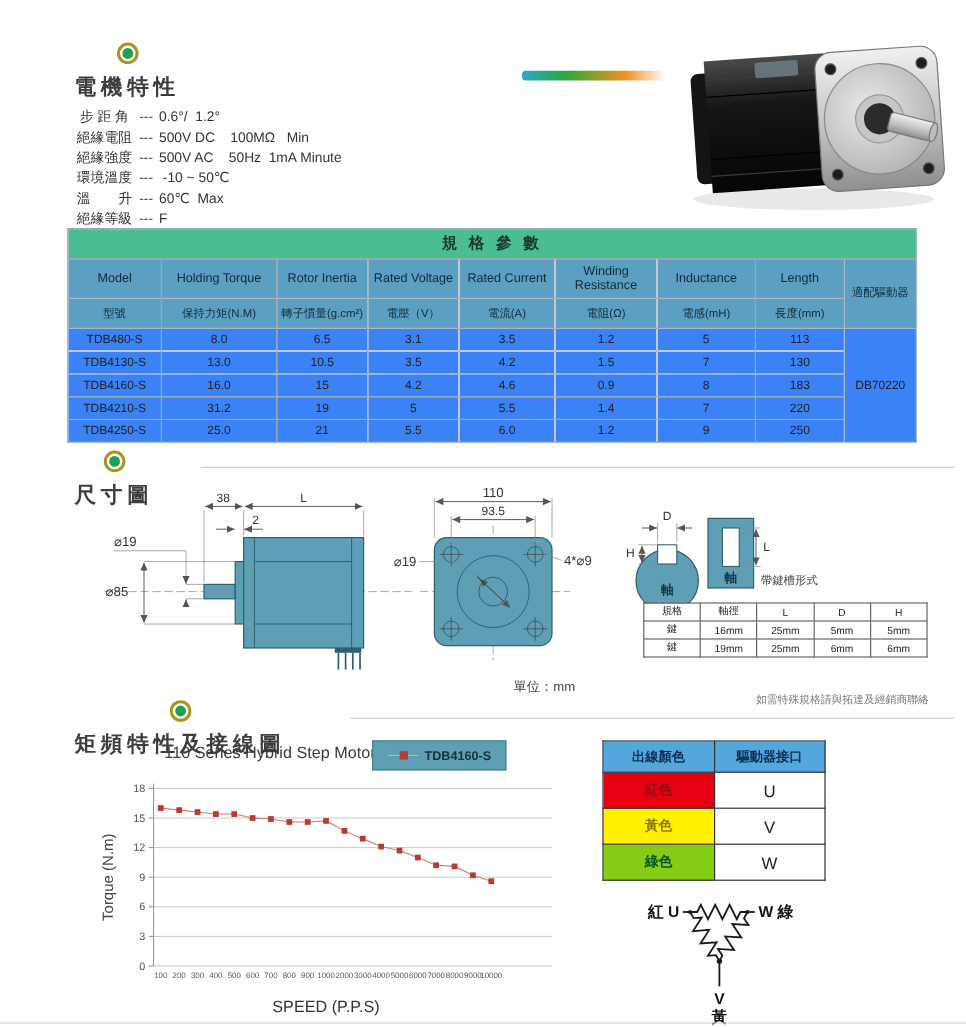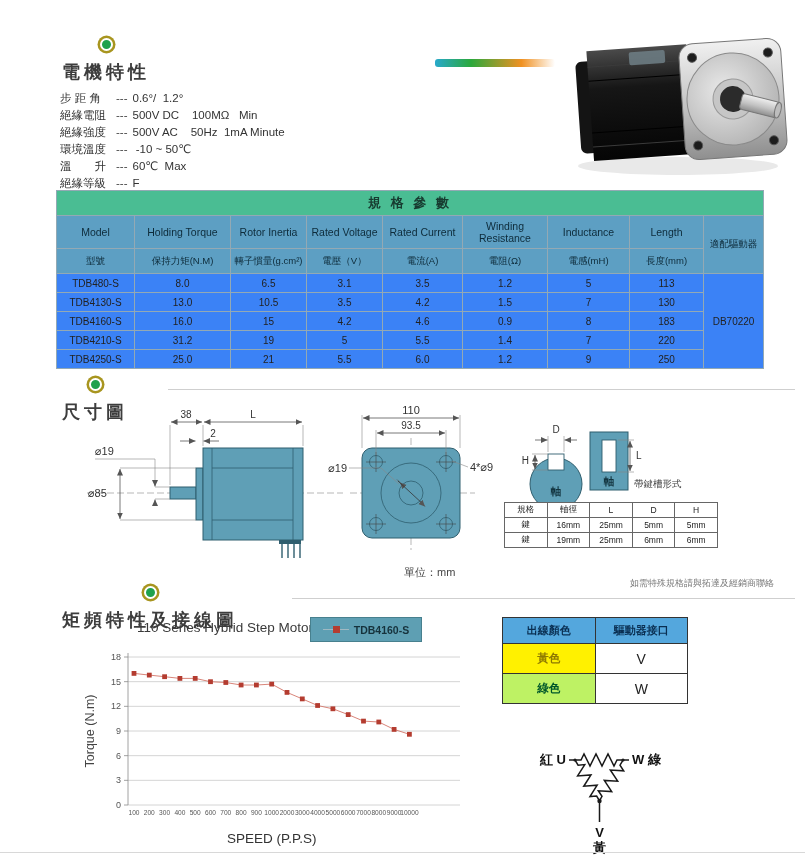--- a/index.html
+++ b/index.html
@@ -7,41 +7,41 @@
         font-family:"Liberation Sans","DejaVu Sans",sans-serif;color:#333;}
   
   .sec-head{position:absolute;display:flex;align-items:center;gap:9px;flex-direction:column;}
   .bullet{width:9px;height:9px;border-radius:50%;background:#1fa14d;border:2px solid #fff;
           box-shadow:0 0 0 2.5px #a8951f;flex:0 0 auto;}
   .sec-title{font-size:18px;color:#3d3d3d;letter-spacing:4px;font-weight:bold;}
   .rule{position:absolute;height:1px;background:#cfcfcf;}
   
   .spec-list{position:absolute;left:60px;top:90px;font-size:11.5px;color:#333;}
   .spec-line{height:17px;line-height:17px;display:flex;}
-  .spec-line .lab{display:inline-block;min-width:54px;white-space:pre;}
+  .spec-line .lab{display:inline-block;min-width:54px;white-space:pre;text-align:center;}
   .spec-line .sep{margin:0 5px 0 2px;color:#444;}
   .spec-line .val{white-space:pre;}
   
   .grad-bar{position:absolute;left:435px;top:59px;width:120px;height:8px;border-radius:3px;
             background:linear-gradient(to right,#28a9cb,#2ba83c 30%,#f09122 72%,rgba(255,255,255,0));}
   
   .spec-table{position:absolute;left:56px;top:190px;width:707px;border-collapse:collapse;table-layout:fixed;}
   .spec-table td{border:1px solid #93a9b4;text-align:center;vertical-align:middle;overflow:hidden;}
   .spec-table .title-row td{background:#4abd93;color:#173b30;font-size:13px;font-weight:bold;
                             letter-spacing:3px;height:22px;}
   .spec-table .hd{background:#5d9fc3;color:#0d2b3a;}
   .spec-table .en{font-size:10.5px;height:30px;line-height:1.15;}
   .spec-table .zh{font-size:9.5px;height:22px;white-space:nowrap;text-align:center;}
   .spec-table .drv{font-size:9.5px;white-space:nowrap;}
   .spec-table tbody td{background:#3b82f6;font-size:10px;height:16px;color:#222;}
   .spec-table .drvv{font-size:10px;white-space:nowrap;}
   
-  .key-table{position:absolute;left:504px;top:502px;width:214px;border-collapse:collapse;table-layout:fixed;}
+  .key-table{position:absolute;left:536px;top:502px;width:237px;border-collapse:collapse;table-layout:fixed;}
   .key-table td{border:1px solid #666;background:#fff;text-align:center;font-size:8.5px;height:11px;color:#222;}
-  .unit-label{position:absolute;left:404px;top:565px;font-size:11px;color:#444;}
+  .unit-label{position:absolute;left:428px;top:565px;font-size:11px;color:#444;}
   .dim-note{position:absolute;left:630px;top:577px;font-size:9px;color:#777;}
   
   .chart-title{position:absolute;left:120px;top:620px;width:210px;text-align:center;
                font-size:13.5px;color:#3a3a3a;}
   .legend-chip{position:absolute;left:310px;top:617px;width:110px;height:23px;background:#5e9fb3;
                border:1px solid #47808e;display:flex;align-items:center;justify-content:center;gap:5px;}
   .legend-chip .lline{width:26px;height:0;border-top:1px solid #9fb9c2;position:relative;}
   .legend-chip .lsq{position:absolute;left:10px;top:-4px;width:7px;height:7px;background:#b43c30;}
   .legend-chip .ltxt{font-size:10.5px;font-weight:bold;color:#16323c;}
   
@@ -470,26 +470,30 @@
       <text x="12" y="88" text-anchor="middle" font-size="12.5" fill="#444" transform="rotate(-90 12 88)">Torque (N.m)</text>
       <text x="189.70000000000002" y="200" text-anchor="middle" font-size="13.5" fill="#333">SPEED (P.P.S)</text>
     </svg>
 
   <table class="wiring-table">
     <tbody>
       <tr id="wiring-header">
           <td class="wh">出線顏色</td>
           <td class="wh">驅動器接口</td>
         </tr>
+    <tr>
+          <td class="cname" style="background: rgb(230, 0, 18); color: rgb(140, 18, 21);">紅色</td>
+          <td class="term">U</td>
+        </tr>
         <tr>
           <td class="cname" style="background: rgb(255, 241, 0); color: rgb(143, 122, 0);">黃色</td>
           <td class="term">V</td>
         </tr>
         <tr>
-          <td class="cname" style="background: #bef264; color: rgb(0, 87, 42); margin-top: 12px;">綠色</td>
+          <td class="cname" style="background: #84cc16; color: rgb(0, 87, 42); margin-top: 12px;">綠色</td>
           <td class="term">W</td>
         </tr>
       </tbody>
   </table>
 
   <svg style="left:495px;top:742px;" width="220" height="114" viewBox="0 0 220 114">
     <g stroke="#1a1a1a" stroke-width="1.5" fill="none">
       <line x1="74" y1="18" x2="80" y2="18"></line>
       <line x1="128" y1="18" x2="134" y2="18"></line>
       <path d="M0,0 l6,0 l3,-6 l6,12 l6,-12 l6,12 l6,-12 l6,12 l3,-6 l6,0" transform="translate(80,18)"></path>

